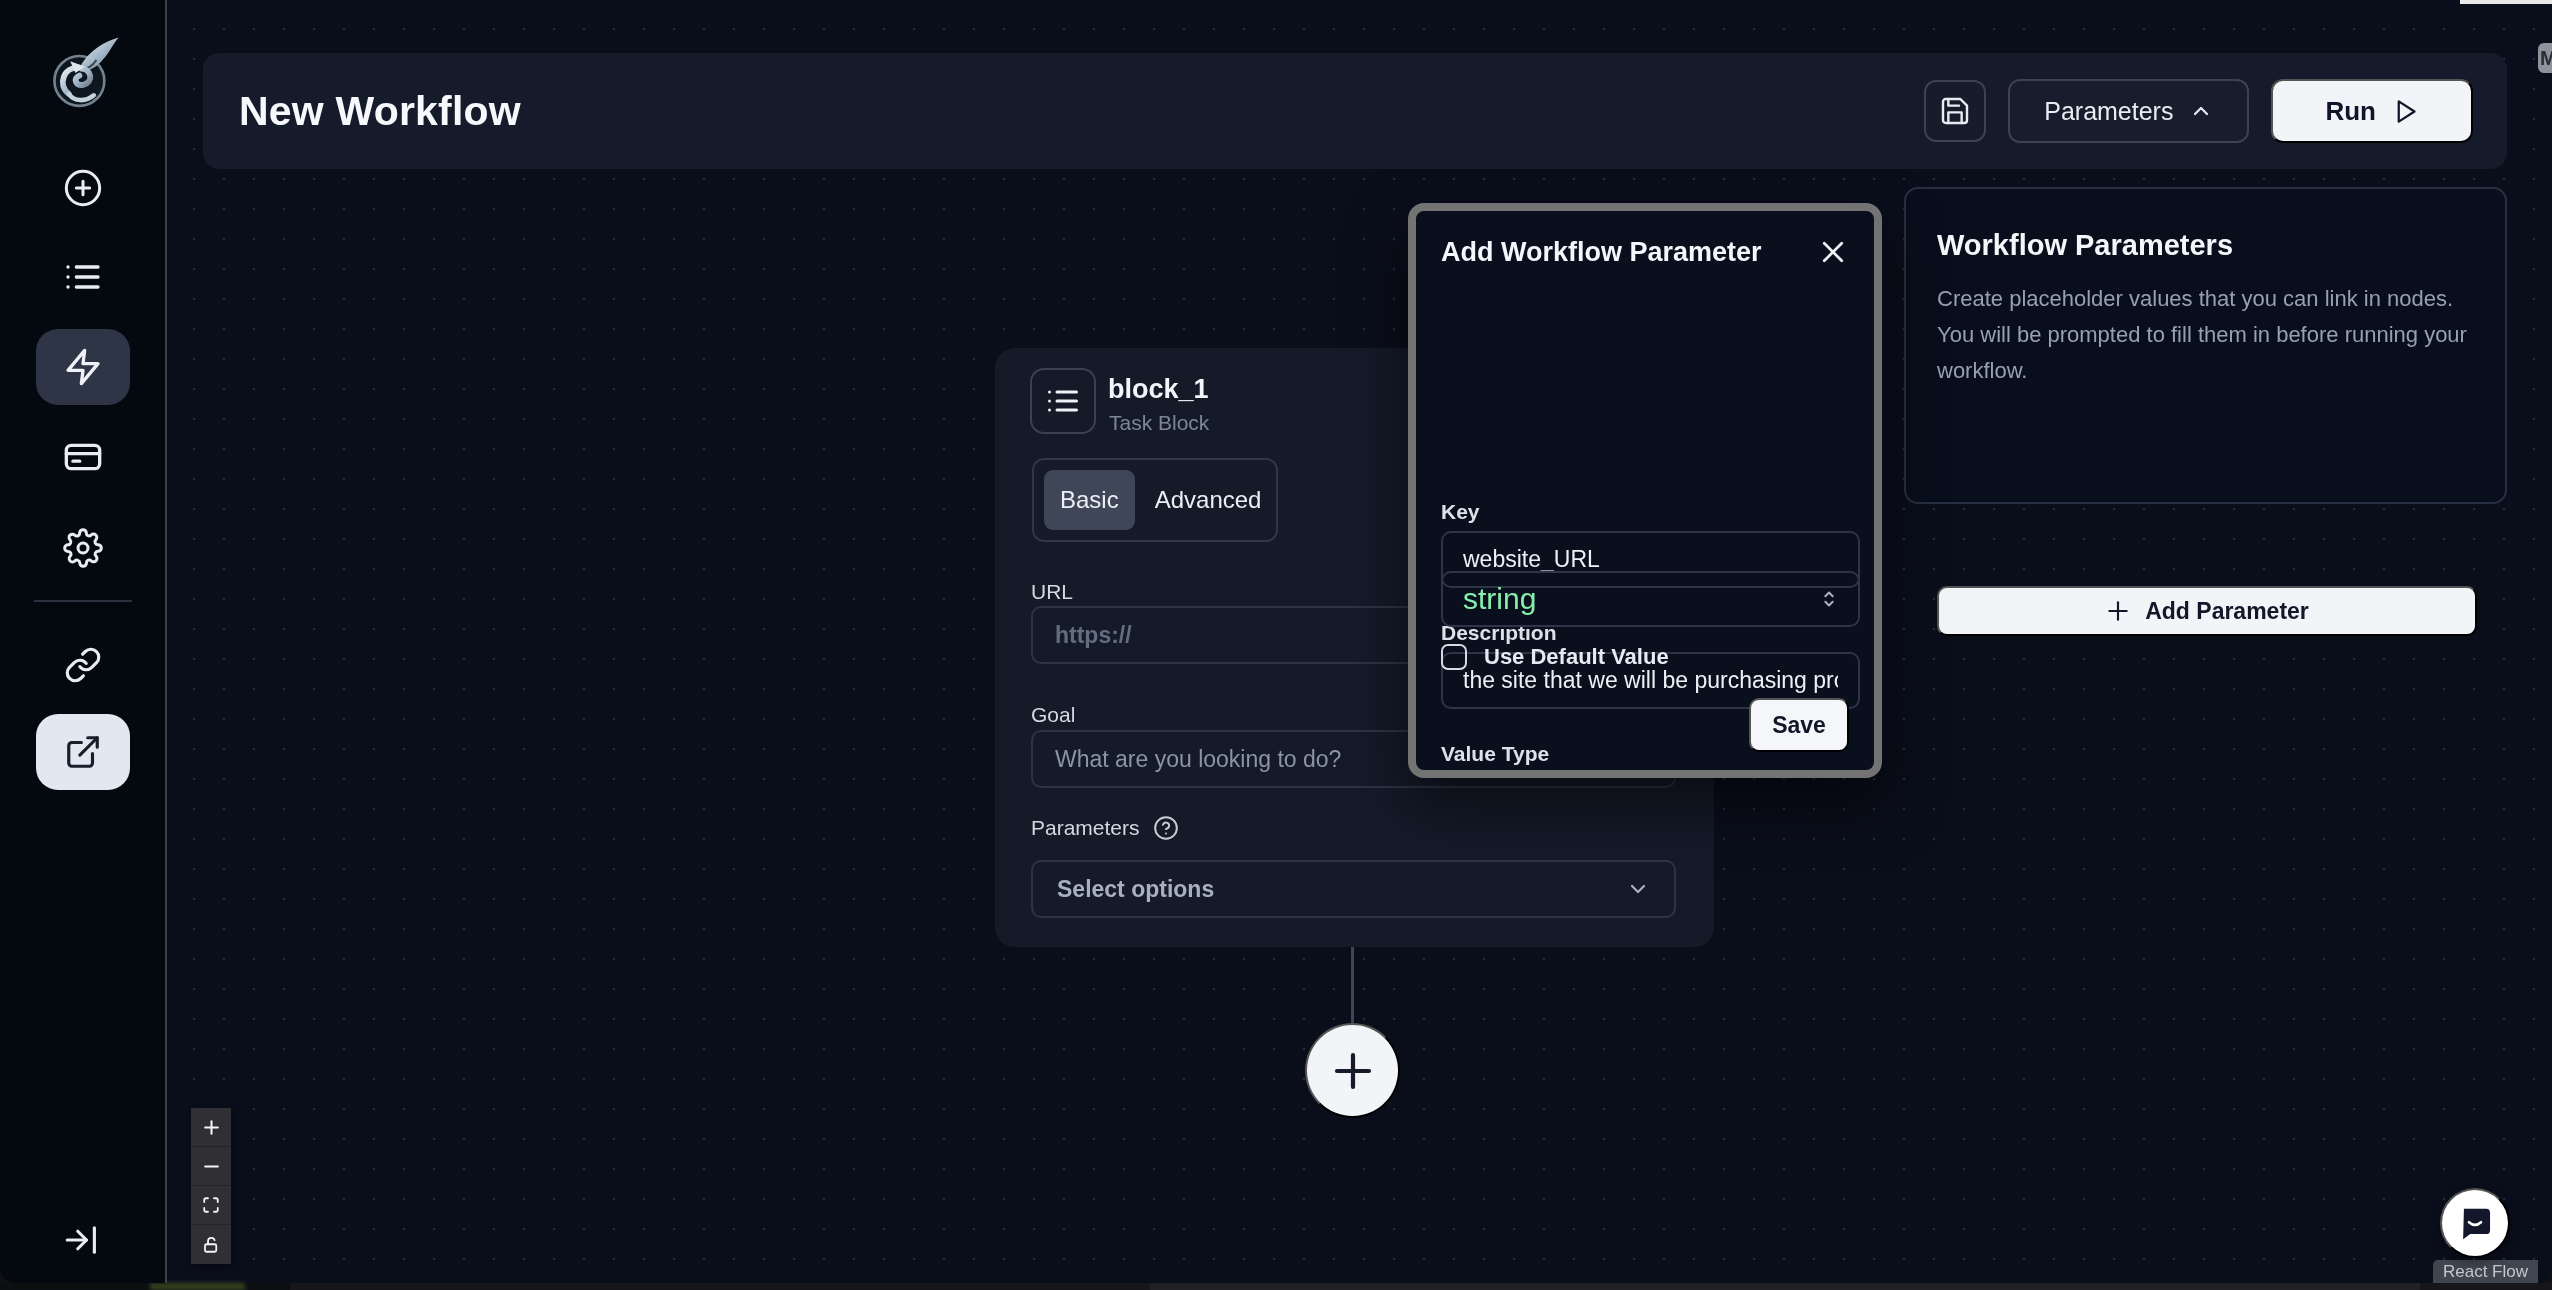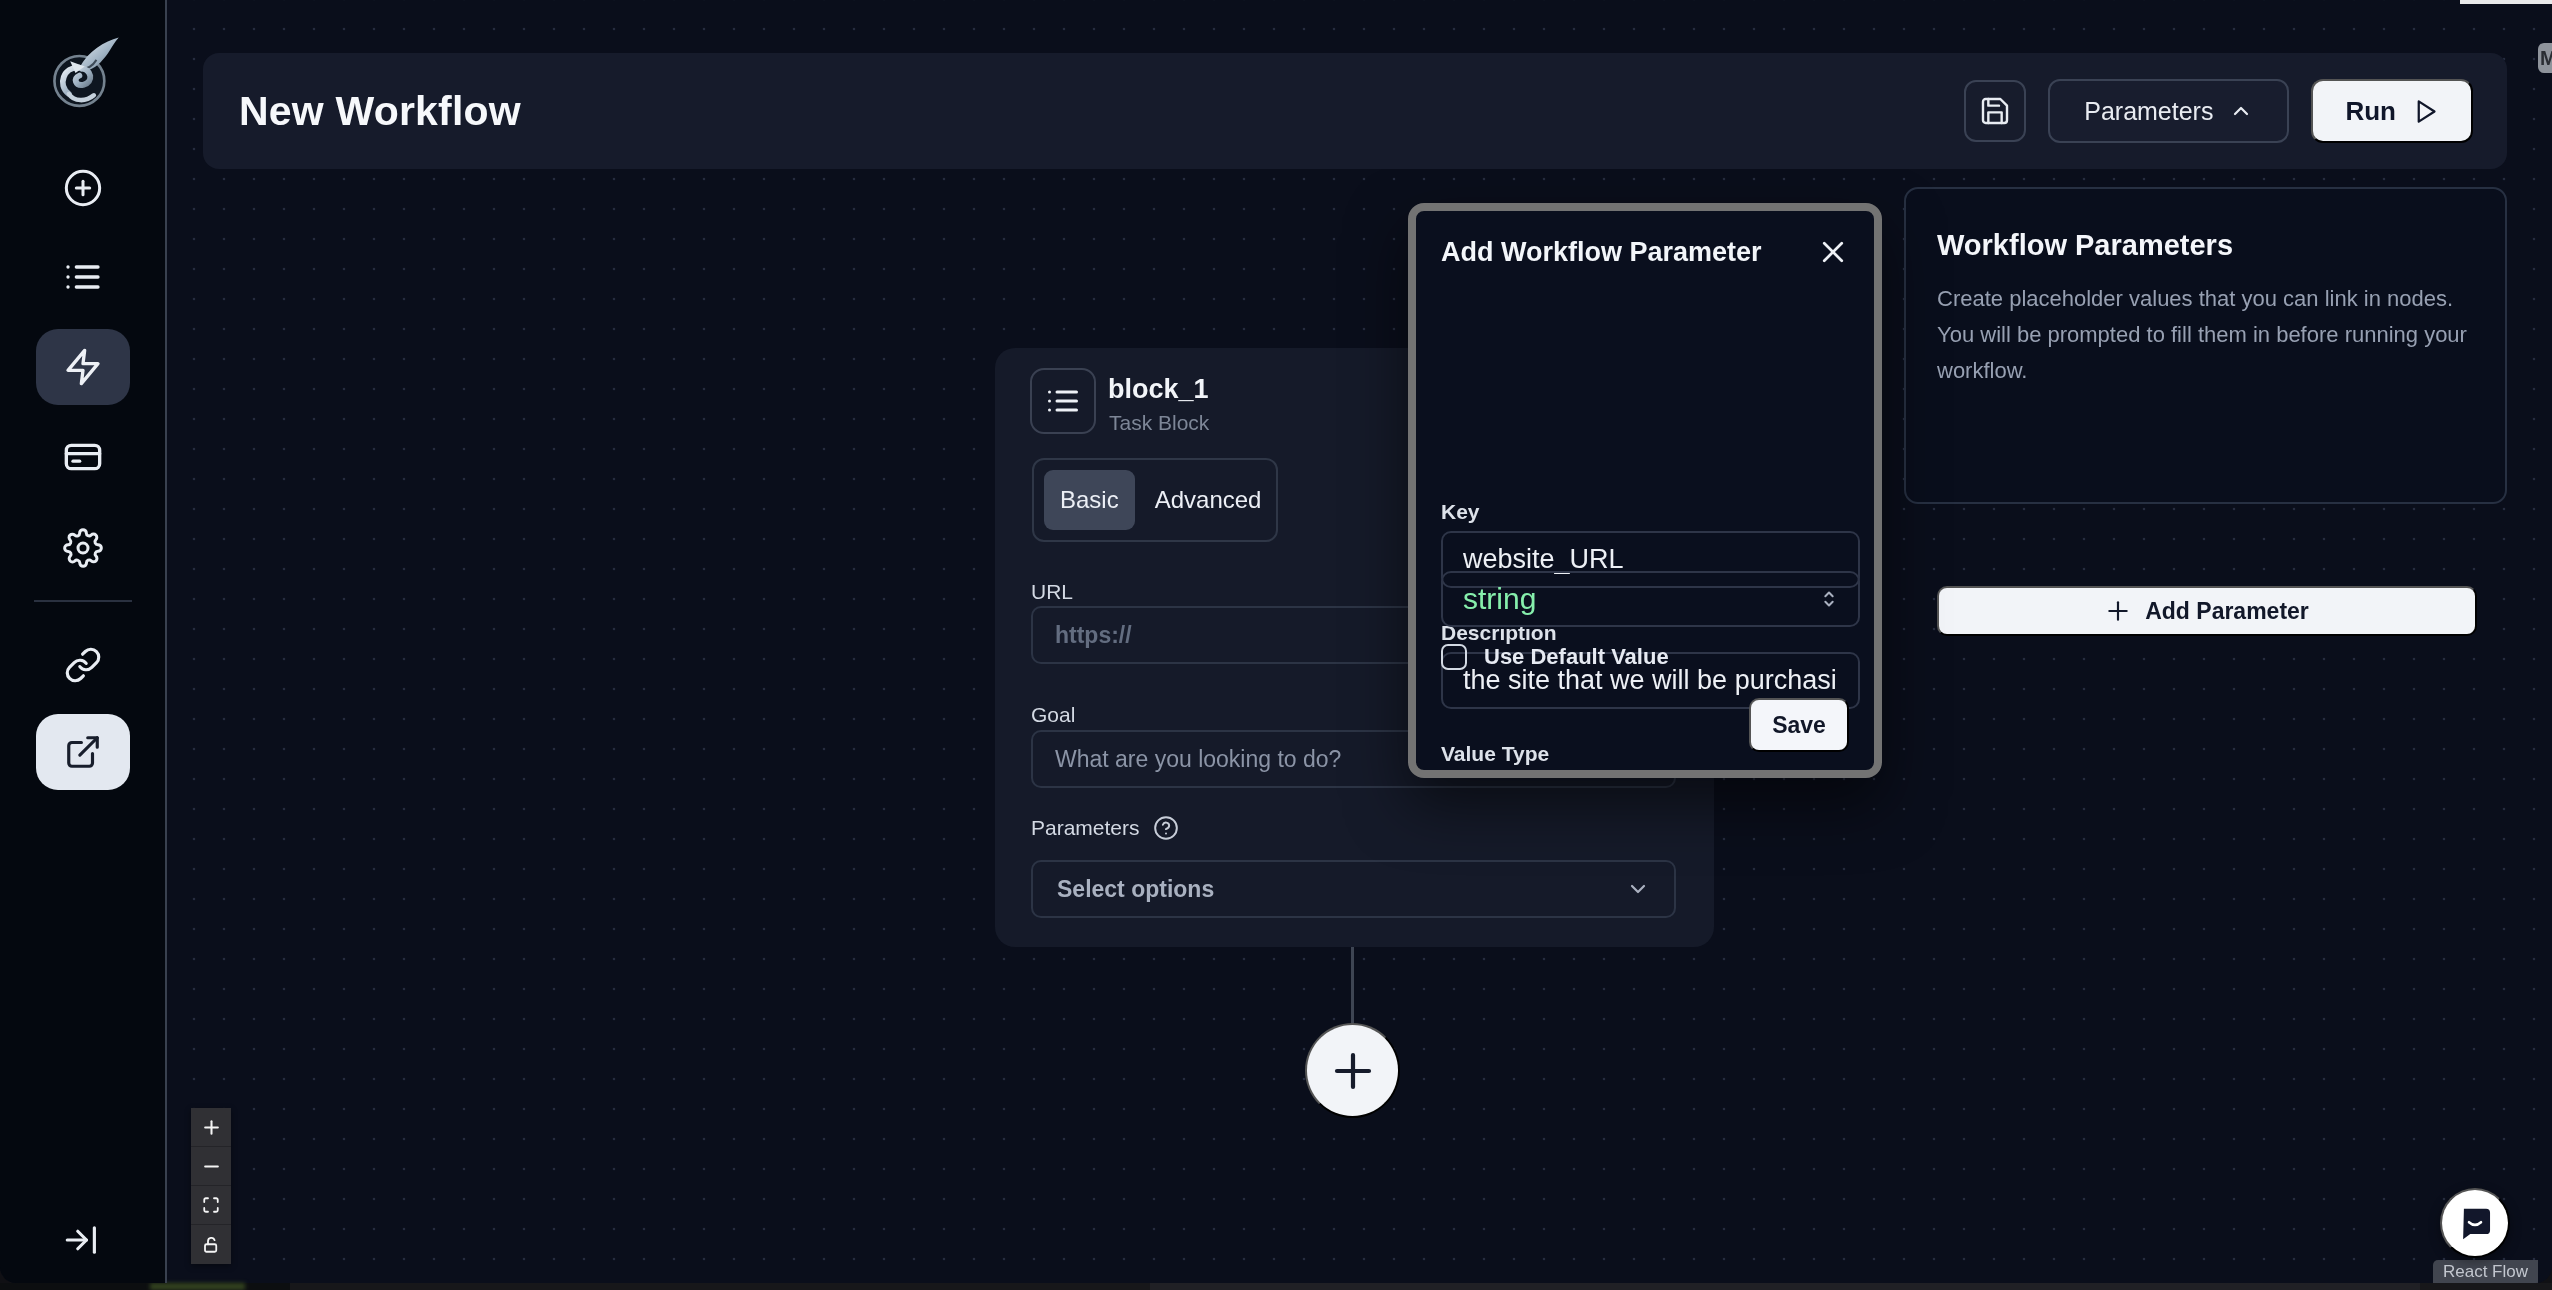--- a/index.html
+++ b/index.html
@@ -39,21 +39,21 @@
             background:#161b2b; border-radius:16px; z-index:20; }
   .header-title { position:absolute; left:36px; top:50%; transform:translateY(-50%);
                   font-size:41px; font-weight:600; color:#f6f8fb; letter-spacing:.2px; }
   .header-right { position:absolute; right:34px; top:50%; transform:translateY(-50%);
                   display:flex; align-items:center; gap:22px; }
   .icon-btn { width:62px; height:62px; border:2px solid #3a4254; border-radius:12px;
               display:flex; align-items:center; justify-content:center; color:#e8ecf2; background:#171c2c; }
   .params-btn { height:64px; padding:0 34px; border:2px solid #3a4254; border-radius:12px;
                 background:#181d2e; color:#e9ecf2; font-size:25px; font-weight:500;
                 display:flex; align-items:center; gap:16px; }
-  .run-btn { height:64px; padding:0 32px; border-radius:12px; background:#f2f4f8; color:#10162a;
+  .run-btn { height:64px; padding:0 52px; border-radius:12px; background:#f2f4f8; color:#10162a;
              font-size:26px; font-weight:600; display:flex; align-items:center; gap:16px; }
 
   
   .node { position:absolute; left:995px; top:348px; width:719px; height:599px;
           background:#151a29; border-radius:20px; z-index:5; }
   .node-icon-tile { position:absolute; left:35px; top:20px; width:66px; height:66px;
                     border:2px solid #3a4152; border-radius:14px; color:#eef1f6;
                     display:flex; align-items:center; justify-content:center; }
   .node-title { position:absolute; left:113px; top:26px; font-size:27px; font-weight:600; color:#f2f5f9; }
   .node-subtitle { position:absolute; left:114px; top:63px; font-size:21px; color:#7d8697; }
@@ -81,21 +81,21 @@
 
   
   .modal { position:absolute; left:1408px; top:203px; width:474px; height:575px;
            background:#0a0f1e; border:8px solid #737373; border-radius:16px; z-index:15;
            box-shadow:0 26px 60px rgba(0,0,0,.55); }
   .modal-title { position:absolute; left:25px; top:26px; font-size:27px; font-weight:600; color:#f3f6fa; }
   .modal-close { position:absolute; right:24px; top:24px; width:34px; height:34px; color:#eef1f6;
                  display:flex; align-items:center; justify-content:center; }
   .m-label { position:absolute; left:25px; font-size:21px; font-weight:600; color:#dde2ea; }
   .m-input { position:absolute; left:25px; width:419px; height:57px; background:transparent;
-             border:2px solid #2e3548; border-radius:10px; padding:12px 20px; font-size:27px;
+             border:2px solid #2e3548; border-radius:10px; padding:12px 20px; font-size:23px;
              color:#edf0f5; font-family:inherit; outline:none; white-space:nowrap; overflow:hidden; }
   .m-select { position:absolute; left:25px; top:360px; width:419px; height:56px;
               border:2px solid #2e3548; border-radius:10px; display:flex; align-items:center;
               justify-content:space-between; padding:0 18px 0 20px; }
   .m-select .sel-text { font-size:30px; color:#86efac; }
   .check-row { position:absolute; left:25px; top:433px; display:flex; align-items:center; gap:17px; }
   .checkbox { width:26px; height:26px; border:2.5px solid #d3dae4; border-radius:7px; background:transparent; }
   .check-label { font-size:22px; font-weight:700; color:#e6eaf2; }
   .save-btn { position:absolute; right:25px; top:487px; width:100px; height:54px; border-radius:10px;
               background:#f4f6fa; color:#111728; font-size:23px; font-weight:600;

